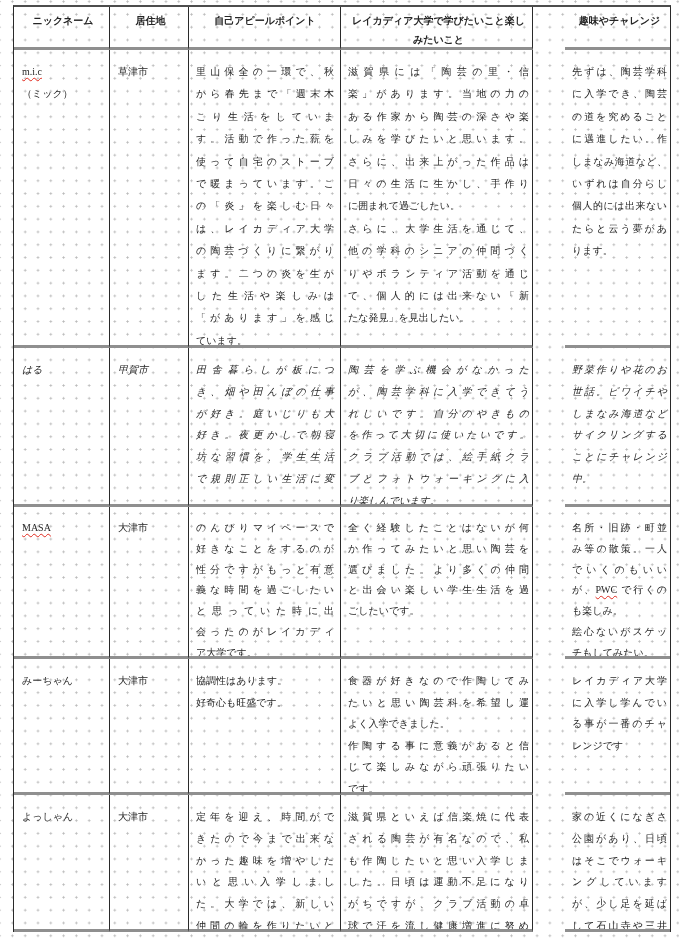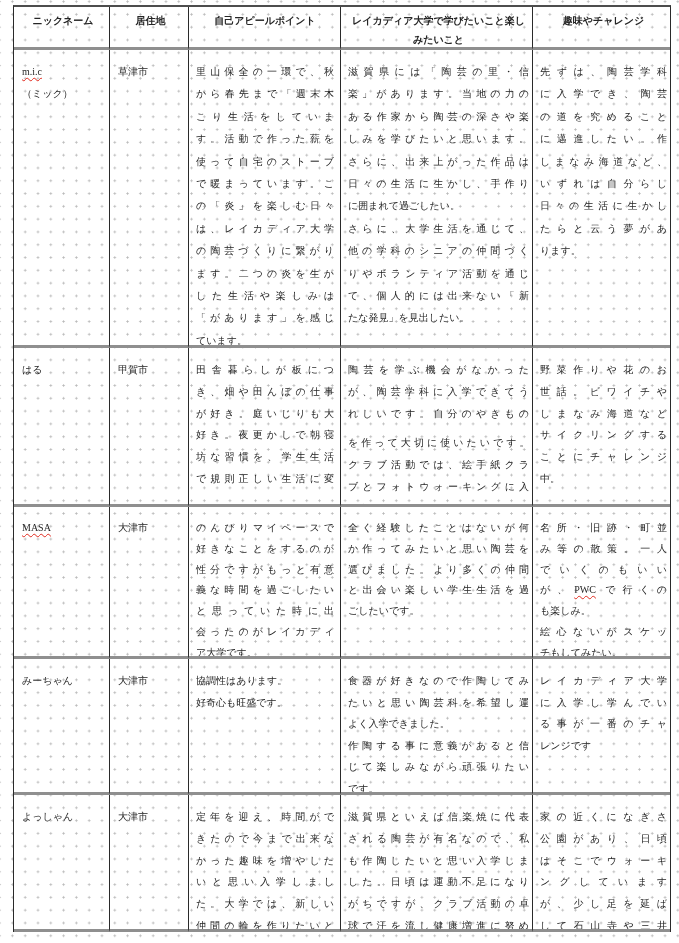--- a/index.html
+++ b/index.html
@@ -21,43 +21,43 @@
     border-left:1px solid #2a2a2a;
     border-right:1px solid #2a2a2a;
   }
   .cell{
     box-sizing:border-box;overflow:hidden;
     border-right:1px solid #2a2a2a;
     border-bottom:3px solid #8f8f8f;
     padding:11px 5px 0 7px;
     font-size:10px;
   }
-  .cell:nth-child(5n){border-right:none;}
+  .cell:nth-child(5n){border-right:none;margin-left:32px;}
   .hcell{
     font-weight:700;text-align:center;
     padding-top:5px;line-height:18.5px;
   }
   .c1{padding-left:8px;}
   .c2{padding-left:8px;}
   .c3{padding-right:6px;}
   .c4{padding-right:3px;}
   .c5{padding-right:3px;}
   .center{text-align:left;}
   .ln{white-space:pre;}
   .ln.fill{
     white-space:normal;
     text-align:justify;
     text-align-last:justify;
   }
   .r1 .ln{line-height:22.4px;}
-  .r2 .ln{line-height:21.8px;}
+  .r2 .ln{line-height:21.8px;font-style:italic;}
   .r3 .ln{line-height:20.8px;}
   .r4 .ln{line-height:21.6px;}
   .r5 .ln{line-height:21.8px;}
-  .sq{letter-spacing:-0.6px;margin-top:8px;}
+  .sq{letter-spacing:-0.6px;}
   .wavy{
     text-decoration-line:underline;
     text-decoration-style:wavy;
     text-decoration-color:#e02b20;
     text-decoration-thickness:1px;
     text-underline-offset:2px;
   }
 </style>
 </head>
 <body>
@@ -104,21 +104,21 @@
       <div class="ln fill"><span>て、個人的には出来ない「新</span></div>
       <div class="ln"><span>たな発見」を見出したい。</span></div>
     </div>
     <div class="cell bcell r1 c5">
       <div class="ln fill"><span>先ずは、陶芸学科</span></div>
       <div class="ln fill"><span>に入学でき、陶芸</span></div>
       <div class="ln fill"><span>の道を究めること</span></div>
       <div class="ln fill"><span>に邁進したい。作</span></div>
       <div class="ln fill"><span>しまなみ海道など、</span></div>
       <div class="ln fill"><span>いずれは自分らし</span></div>
-      <div class="ln fill"><span>日々の生活に生かし</span></div>
+      <div class="ln fill"><span>個人的には出来ない</span></div>
       <div class="ln fill"><span>たらと云う夢があ</span></div>
       <div class="ln"><span>ります。</span></div>
     </div>
     <div class="cell bcell r2 c1">
       <div class="ln"><span>はる</span></div>
     </div>
     <div class="cell bcell r2 c2">
       <div class="ln"><span>甲賀市</span></div>
     </div>
     <div class="cell bcell r2 c3">

